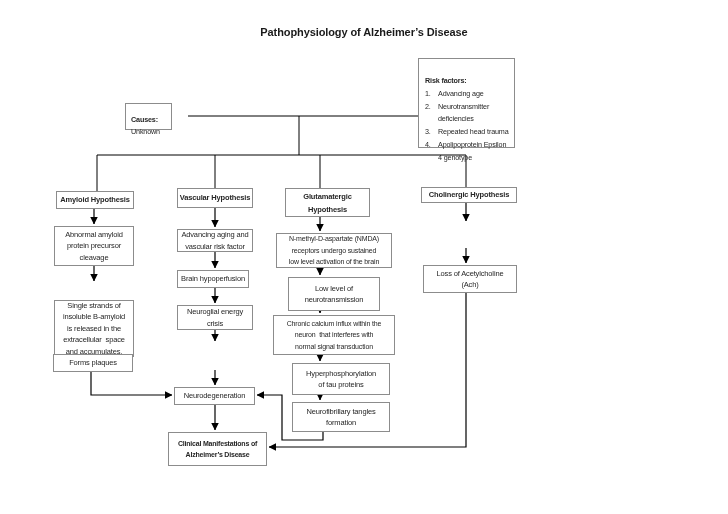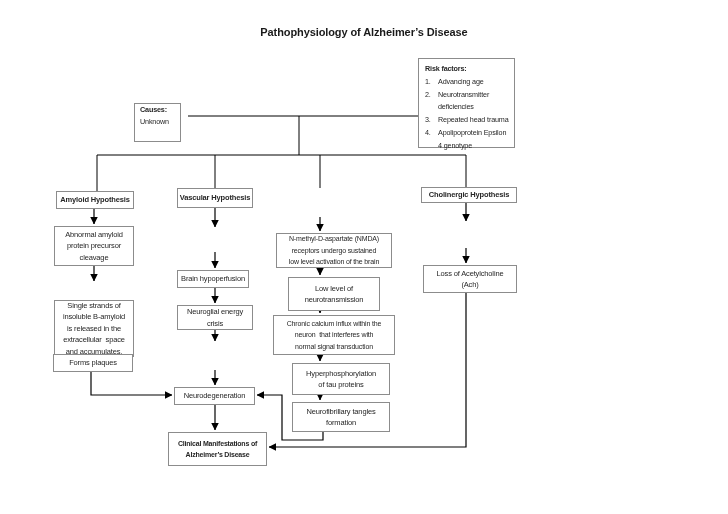--- a/index.html
+++ b/index.html
@@ -18,21 +18,21 @@
     display:flex;align-items:center;justify-content:center;
     text-align:center;font-size:7.5px;line-height:11.5px;
     letter-spacing:-0.15px;white-space:pre;
   }
   .node.bold{font-weight:bold;}
   .node.small{font-size:7px;}
   .panel{
     position:absolute;box-sizing:border-box;z-index:2;
     border:1px solid #8c8c8c;background:#ffffff;
     font-size:7.2px;line-height:12.8px;letter-spacing:-0.15px;
-    padding:4px 2px 2px 6px;text-align:left;
+    padding:16px 2px 2px 6px;text-align:left;
   }
   .panel .heading{font-weight:bold;}
   .risk-grid{display:grid;grid-template-columns:13px 1fr;column-gap:0;}
   .risk-grid span{white-space:nowrap;}
   .causes-panel div{white-space:nowrap;}
 </style>
 </head>
 <body>
 
 <div class="stage">
@@ -90,39 +90,43 @@
       <span>deficiencies</span>
       <span>3.</span>
       <span>Repeated head trauma</span>
       <span>4.</span>
       <span>Apolipoprotein Epsilon</span>
       <span></span>
       <span>4 genotype</span>
     </div>
   </div>
 
-  <div class="panel causes-panel" style="left:134px;top:103px;width:47px;height:39px;padding:0 2px 2px 5px;line-height:11.5px">
+  <div class="panel causes-panel" style="left:125px;top:103px;width:47px;height:27px;padding:10px 2px 2px 5px;line-height:11.5px">
     <div class="heading">Causes:</div>
     <div>Unknown</div>
   </div>
 
   <div class="node bold" style="left:56px;top:191px;width:78px;height:18px">Amyloid Hypothesis</div>
   <div class="node bold" style="left:177px;top:188px;width:76px;height:20px">Vascular Hypothesis</div>
+  <div class="node bold" style="left:285px;top:188px;width:85px;height:29px;line-height:13px">Glutamatergic
+Hypothesis</div>
   <div class="node bold" style="left:421px;top:187px;width:96px;height:16px">Cholinergic Hypothesis</div>
 
   <div class="node" style="left:54px;top:226px;width:80px;height:40px">Abnormal amyloid
 protein precursor
 cleavage</div>
   <div class="node" style="left:54px;top:300px;width:80px;height:57px">Single strands of
 insoluble B-amyloid
 is released in the
 extracellular  space
 and accumulates.</div>
   <div class="node" style="left:53px;top:354px;width:80px;height:18px">Forms plaques</div>
 
+  <div class="node" style="left:177px;top:229px;width:76px;height:23px">Advancing aging and
+vascular risk factor</div>
   <div class="node" style="left:177px;top:270px;width:72px;height:18px">Brain hypoperfusion</div>
   <div class="node" style="left:177px;top:305px;width:76px;height:25px">Neuroglial energy
 crisis</div>
 
   <div class="node small" style="left:276px;top:233px;width:116px;height:35px">N-methyl-D-aspartate (NMDA)
 receptors undergo sustained
 low level activation of the brain</div>
   <div class="node" style="left:288px;top:277px;width:92px;height:34px">Low level of
 neurotransmission</div>
   <div class="node small" style="left:273px;top:315px;width:122px;height:40px">Chronic calcium influx within the

